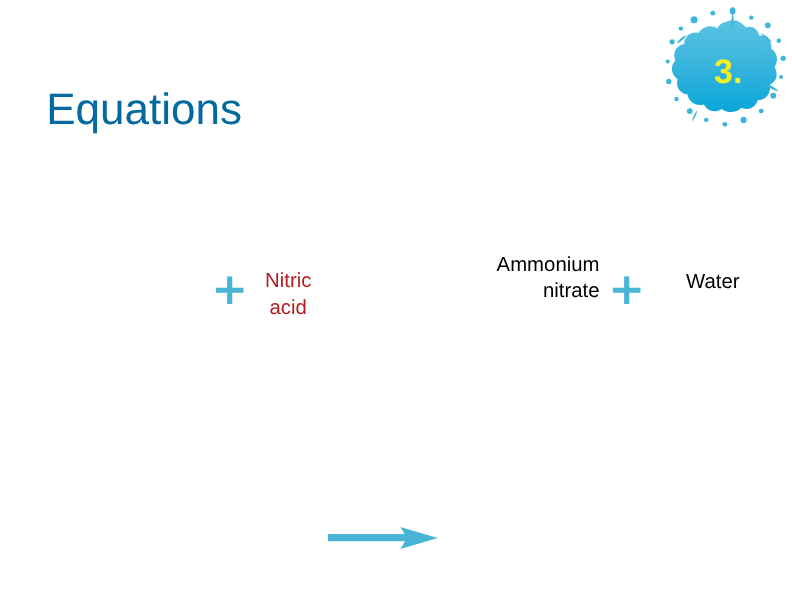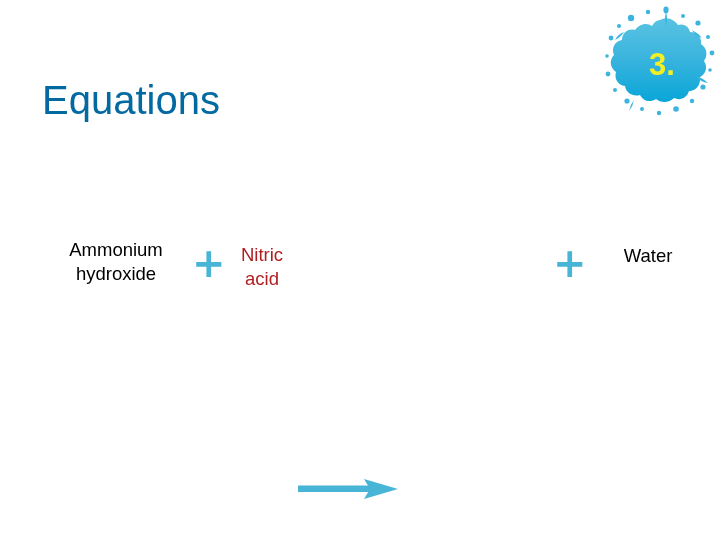--- a/index.html
+++ b/index.html
@@ -195,24 +195,24 @@
       <path d="M20 28 q-6 2 -9 8 q6 -3 9 -8 Z"></path>
       <path d="M30 96 q-4 5 -5 11 q4 -5 5 -11 Z"></path>
       <path d="M92 72 q7 2 12 7 q-8 -1 -12 -7 Z"></path>
     </g>
   </svg>
   <div id="splat-number">3.</div>
 </div>
 
 <div id="equation-row">
 
-  <div class="eq-term" id="term-ammonium-hydroxide">Ammonium hydroxide</div>
 
   <div class="eq-term" id="term-nitric-acid">Nitric acid</div>
 
+  <div class="eq-term" id="term-ammonium-nitrate">Ammonium nitrate</div>
 
   <div class="eq-term" id="term-water">Water</div>
 
   <div id="reaction-arrow">
     <svg viewBox="0 0 100 26" xmlns="http://www.w3.org/2000/svg">
       <rect x="0" y="9.5" width="72" height="6.5" fill="#49B5D6"></rect>
       <path d="M66 3 L100 13 L66 23 L72 13 Z" fill="#49B5D6"></path>
     </svg>
   </div>
 </div>

